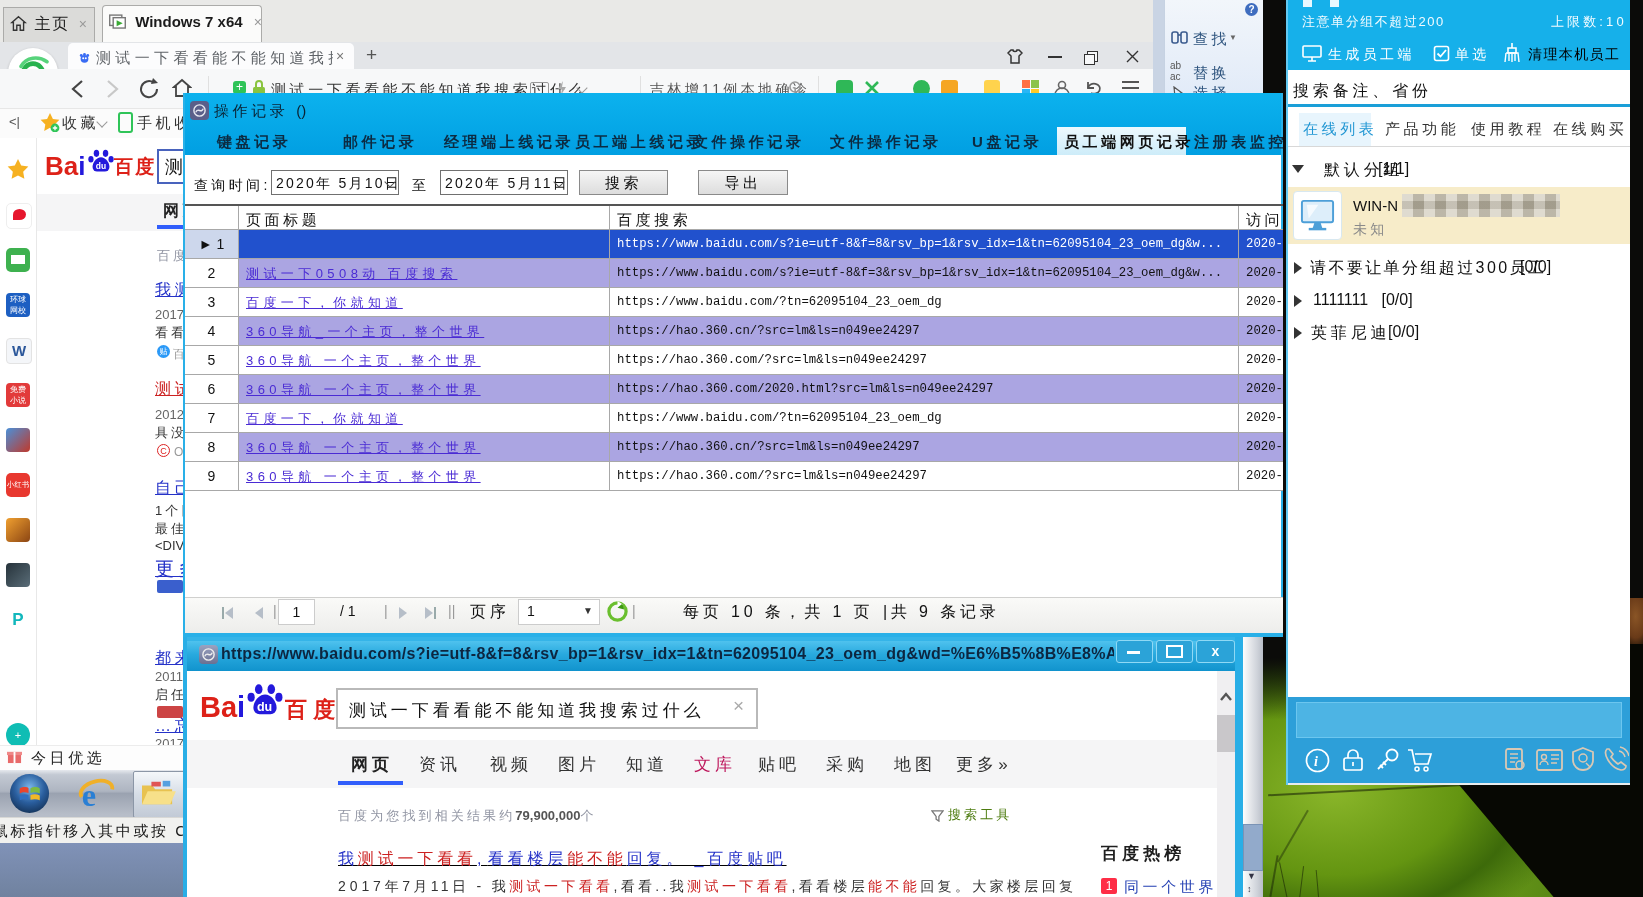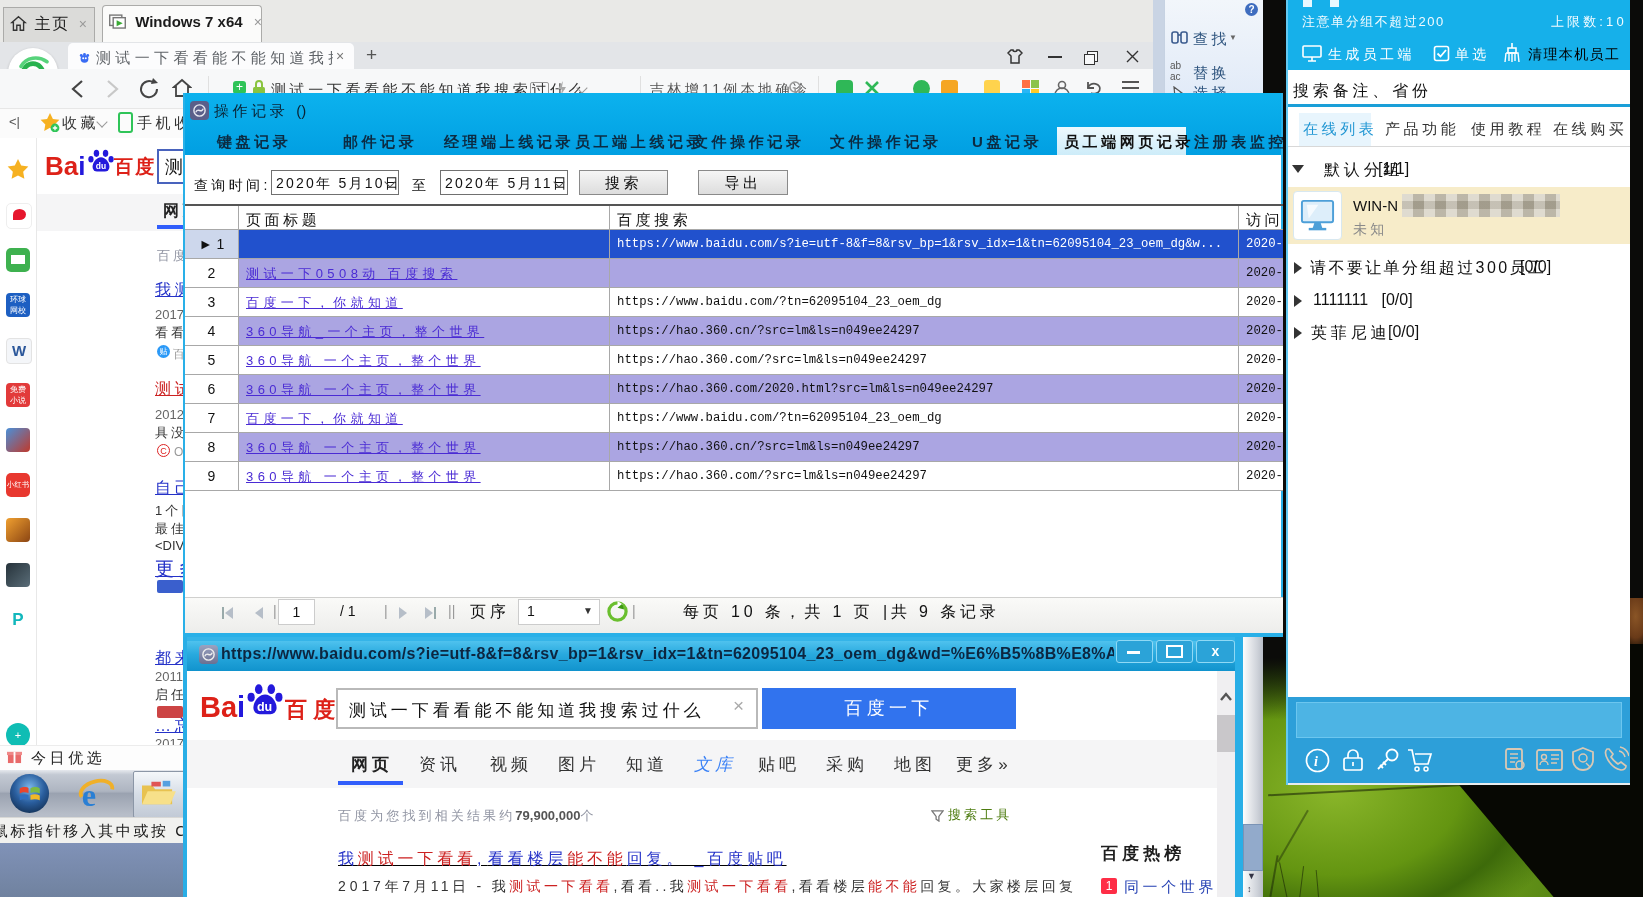--- a/index.html
+++ b/index.html
@@ -319,20 +319,21 @@
   <div class="a nowrap cjk" style="left:1063px;top:118px;font-size:15px;color:#111;">访问时间</div>
   <div id="rows" class="a" style="left:2px;top:137px;width:1098px;height:261px;">
     <div class="row" style="top:0;background:#2151cd;">
         <div class="gut" style="background:#cdd7ec;">► 1</div>
         <div class="uu" style="color:#fff;">https://www.baidu.com/s?ie=utf-8&amp;f=8&amp;rsv_bp=1&amp;rsv_idx=1&amp;tn=62095104_23_oem_dg&amp;w...</div>
         <div class="dd" style="color:#fff;">2020-0</div>
       </div>
     <div class="row" style="top:29px;background:#aba5e2;">
         <div class="gut">2</div>
         <div class="tt">测试一下0508动 百度搜索</div>
+        <div class="uu">https://www.baidu.com/s?ie=utf-8&amp;f=3&amp;rsv_bp=1&amp;rsv_idx=1&amp;tn=62095104_23_oem_dg&amp;w...</div>
         <div class="dd">2020-0</div>
       </div>
     <div class="row" style="top:58px;background:#fff;">
         <div class="gut">3</div>
         <div class="tt">百度一下，你就知道</div>
         <div class="uu">https://www.baidu.com/?tn=62095104_23_oem_dg</div>
         <div class="dd">2020-0</div>
       </div>
     <div class="row" style="top:87px;background:#aba5e2;">
         <div class="gut">4</div>
@@ -436,29 +437,28 @@
       <ellipse cx="27" cy="8" rx="4.2" ry="5.5" fill="#2319dc"></ellipse>
       <ellipse cx="4.5" cy="17" rx="4" ry="5" fill="#2319dc"></ellipse>
       <ellipse cx="35.5" cy="17" rx="4" ry="5" fill="#2319dc"></ellipse>
       <path d="M20 14 C27 14 33 22 33 29 a7 7 0 0 1 -7 7 H14 a7 7 0 0 1 -7 -7 C7 22 13 14 20 14" fill="#2319dc"></path>
       <text x="11" y="32" font-size="14" fill="#fff" font-weight="bold">du</text>
     </svg>
   <div class="a nowrap" style="left:102px;top:58px;font-size:22px;font-weight:bold;color:#dd2118;letter-spacing:.28em;">百度</div>
   <div class="a" style="left:153px;top:51px;width:422px;height:41px;border:2px solid #b9b9b9;box-sizing:border-box;background:#fff;"></div>
   <div class="a nowrap" style="left:166px;top:62px;font-size:17px;color:#111;letter-spacing:.23em;">测试一下看看能不能知道我搜索过什么</div>
   <div class="a" style="left:550px;top:58px;font-size:19px;color:#aaa;">×</div>
-  <div class="a" style="left:579px;top:51px;width:254px;height:41px;background:#3173ee;text-align:center;"><span class="cjk nowrap" style="font-size:18px;color:#fff;line-height:41px;">百度一下</span></div>
 
   <div class="a" style="left:4px;top:103px;width:1048px;height:48px;background:#f5f5f6;"></div>
   <div class="a nowrap cjk" style="left:168px;top:116px;font-size:17px;font-weight:bold;color:#222;">网页</div>
   <div class="a nowrap cjk" style="left:236px;top:116px;font-size:17px;color:#333;">资讯</div>
   <div class="a nowrap cjk" style="left:307px;top:116px;font-size:17px;color:#333;">视频</div>
   <div class="a nowrap cjk" style="left:375px;top:116px;font-size:17px;color:#333;">图片</div>
   <div class="a nowrap cjk" style="left:443px;top:116px;font-size:17px;color:#333;">知道</div>
-  <div class="a nowrap cjk" style="left:511px;top:116px;font-size:17px;color:#3b82f6;font-style:italic;">文库</div>
+  <div class="a nowrap cjk" style="left:511px;top:116px;font-size:17px;color:#be185d;">文库</div>
   <div class="a nowrap cjk" style="left:575px;top:116px;font-size:17px;color:#333;">贴吧</div>
   <div class="a nowrap cjk" style="left:643px;top:116px;font-size:17px;color:#333;">采购</div>
   <div class="a nowrap cjk" style="left:711px;top:116px;font-size:17px;color:#333;">地图</div>
   <div class="a nowrap cjk" style="left:773px;top:116px;font-size:17px;color:#333;">更多»</div>
   <div class="a" style="left:155px;top:144px;width:65px;height:4px;background:#315efb;"></div>
 
   <div class="a nowrap" style="left:155px;top:170px;font-size:13px;color:#9195a3;"><span class="cjk">百度为您找到相关结果约</span><span style="color:#555;font-weight:bold">79,900,000</span><span class="cjk">个</span></div>
   <svg class="a" style="left:748px;top:172px" width="13" height="13" viewBox="0 0 14 14">
       <path d="M1 2 H13 L8.5 8 V13 L5.5 11 V8 Z" fill="none" stroke="#777" stroke-width="1.4"></path>
     </svg>

